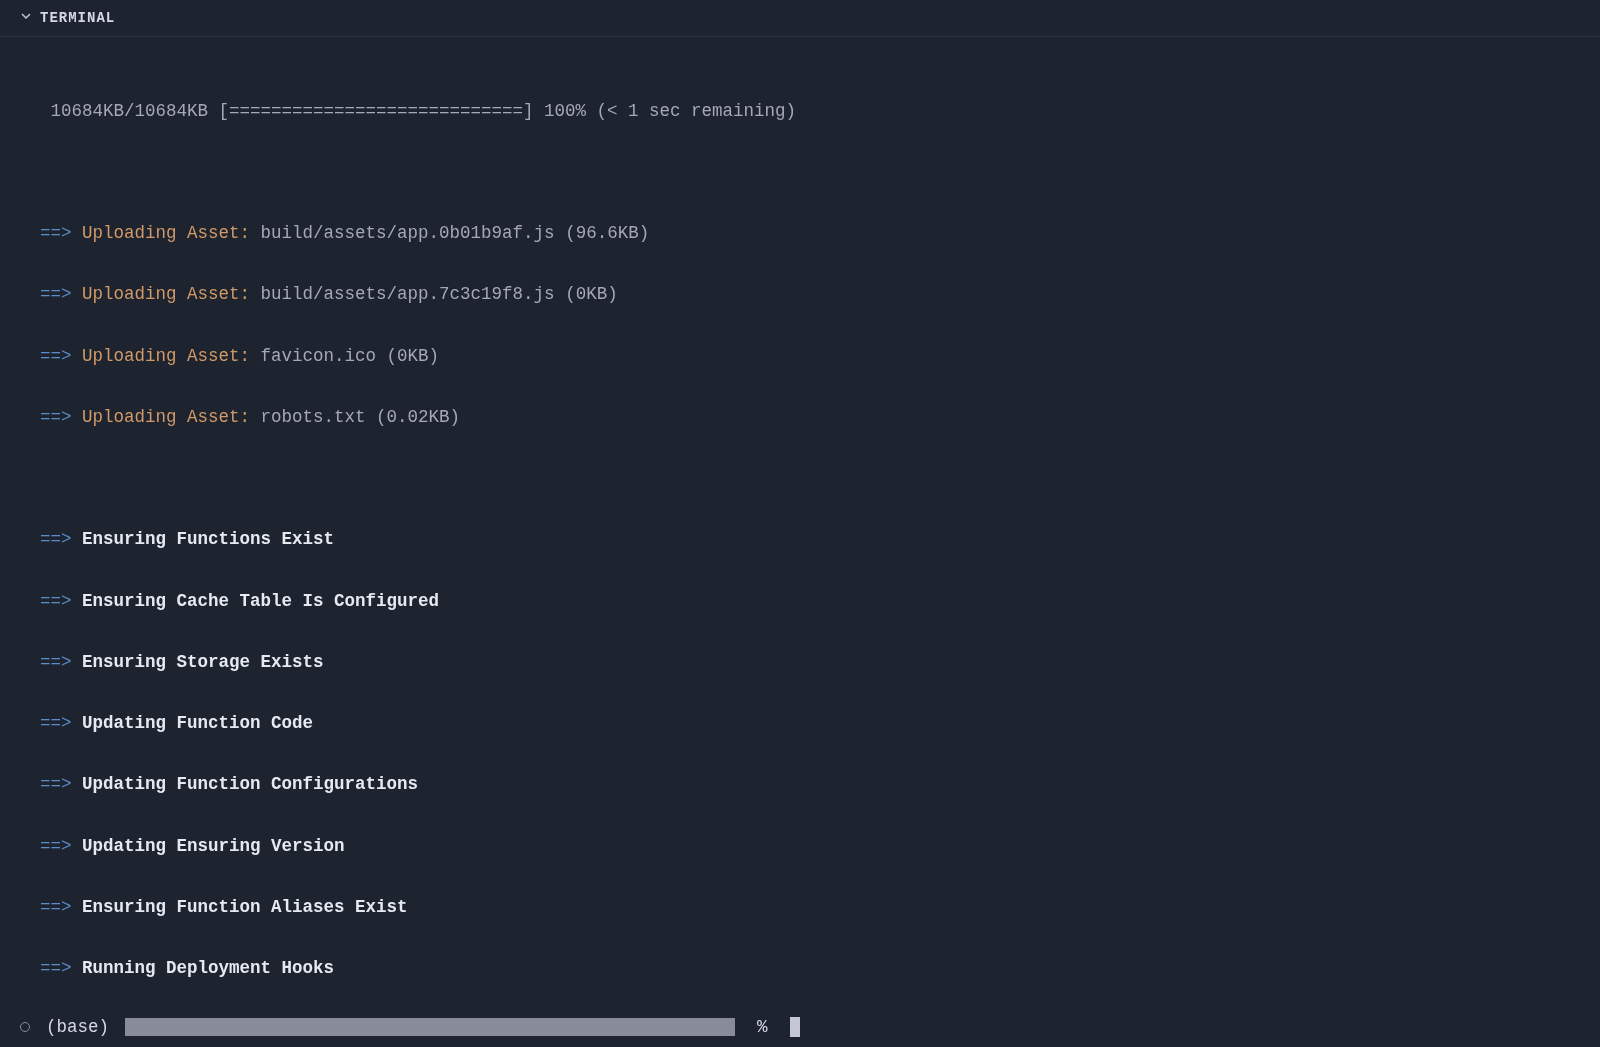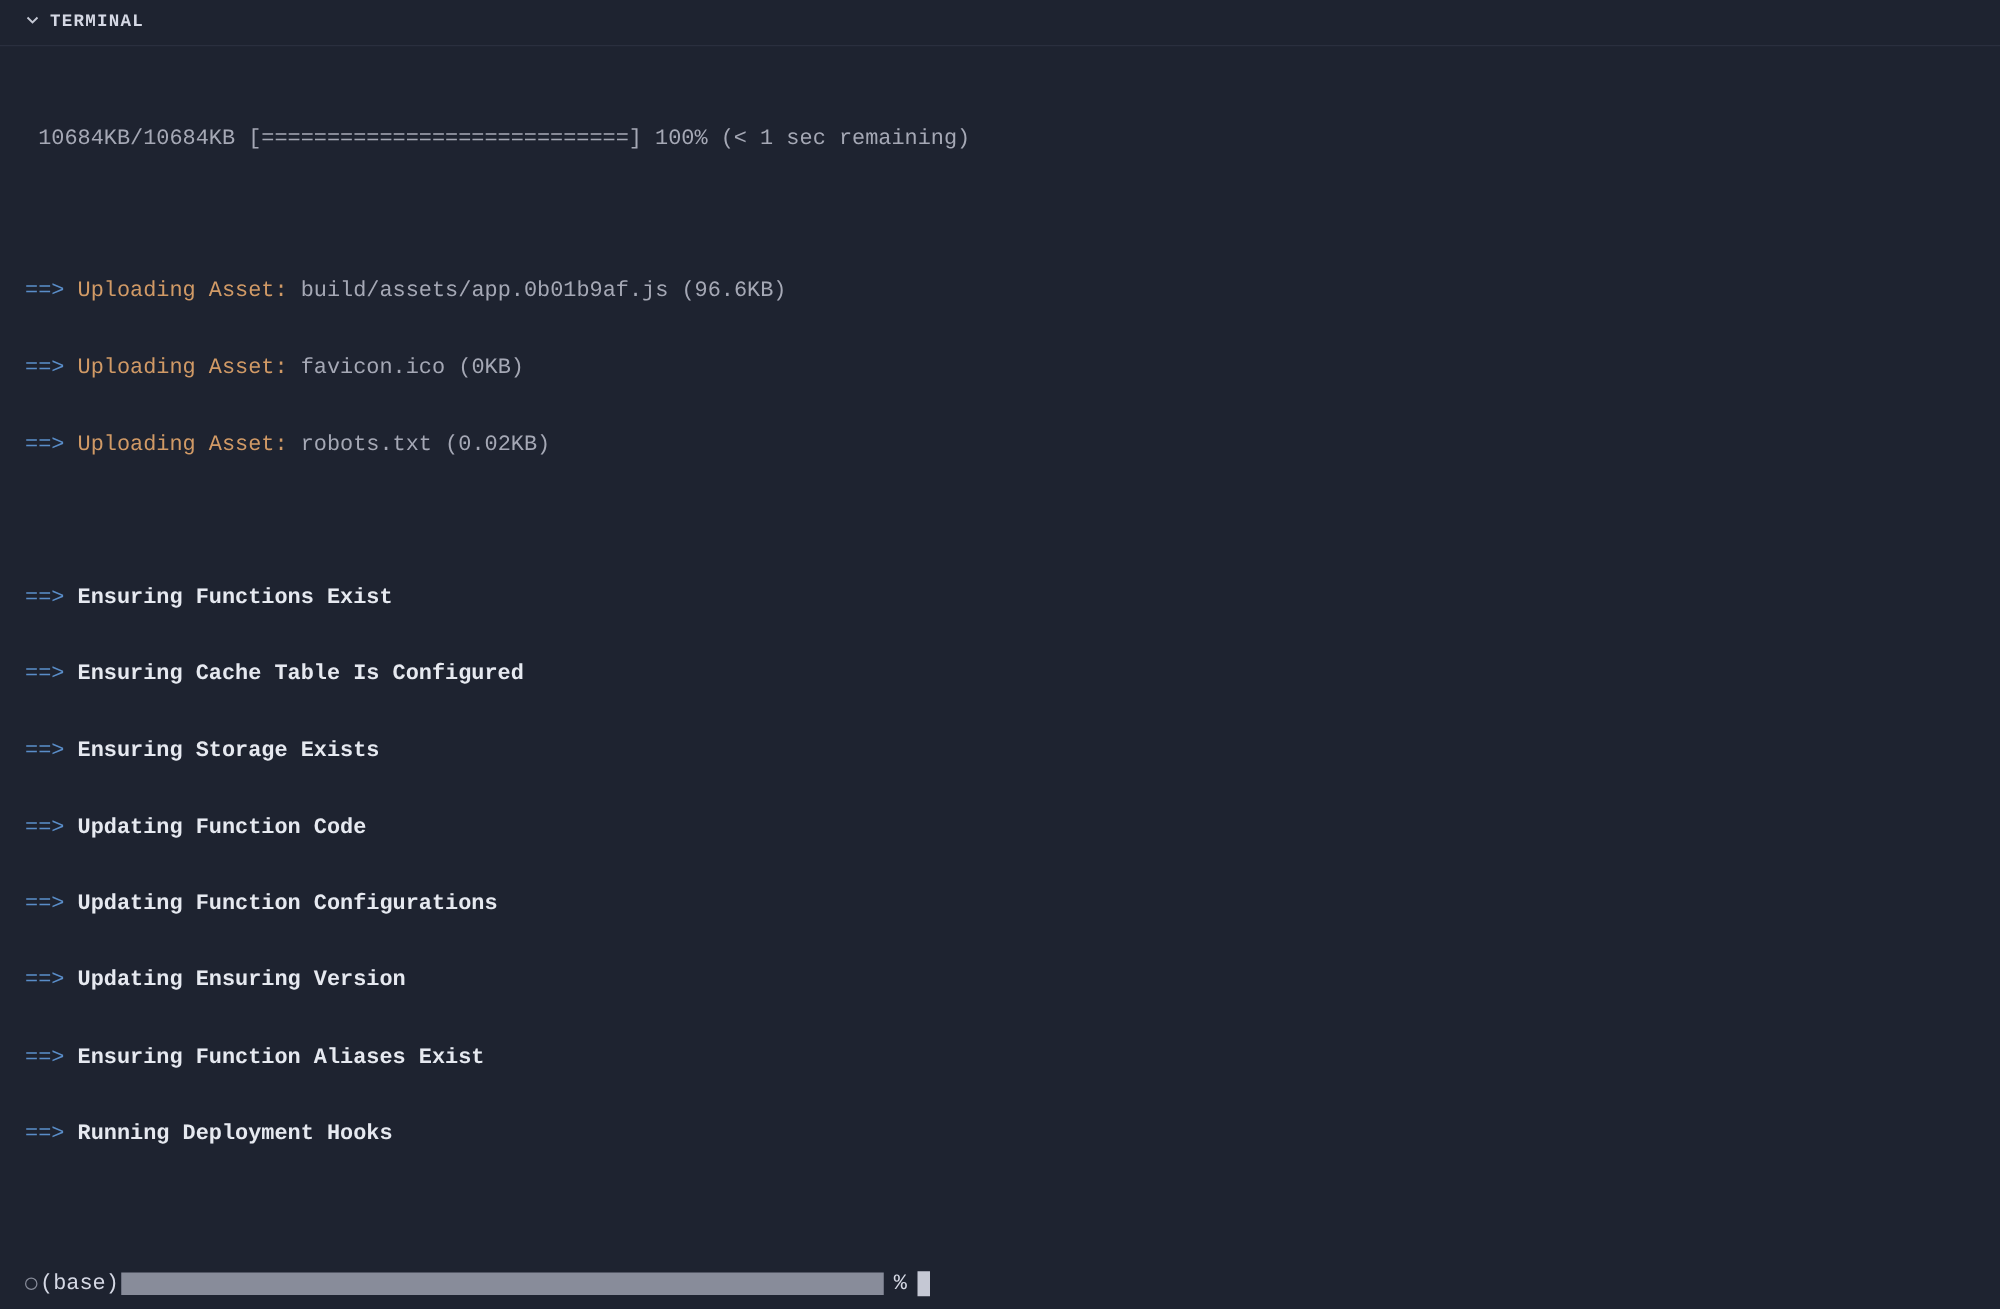--- a/index.html
+++ b/index.html
@@ -52,30 +52,31 @@
       font-weight: 700;
     }
     .dim {
       color: #a5a8b5;
     }
     .blank-line {
       height: 1.75em;
     }
     .line {
       display: block;
+      margin-left: 20px;
     }
     .prompt-bar {
       position: absolute;
       bottom: 10px;
       left: 0;
       right: 0;
       padding: 0 20px;
       display: flex;
       align-items: center;
-      gap: 2px;
+      gap: 16px;
     }
     .circle-icon {
       width: 10px;
       height: 10px;
       border: 1.5px solid #888c9a;
       border-radius: 50%;
       display: inline-block;
     }
     .prompt-env {
       color: #d5d8e4;
@@ -109,20 +110,21 @@
         <path d="M2 4 L6 8 L10 4" stroke="#c5c8d4" stroke-width="1.5" fill="none"></path>
       </svg>
   </span>
   <span class="terminal-title">TERMINAL</span>
 </div>
 
 <div class="terminal-body">
 <span class="line dim"> 10684KB/10684KB [============================] 100% (&lt; 1 sec remaining)</span>
 <div class="blank-line"></div>
 <span class="line"><span class="arrow">==&gt;</span> <span class="orange">Uploading Asset:</span> <span class="dim">build/assets/app.0b01b9af.js (96.6KB)</span></span>
+<span class="line"><span class="arrow">==&gt;</span> <span class="orange">Uploading Asset:</span> <span class="dim">build/assets/app.7c3c19f8.js (0KB)</span></span>
 <span class="line"><span class="arrow">==&gt;</span> <span class="orange">Uploading Asset:</span> <span class="dim">favicon.ico (0KB)</span></span>
 <span class="line"><span class="arrow">==&gt;</span> <span class="orange">Uploading Asset:</span> <span class="dim">robots.txt (0.02KB)</span></span>
 <div class="blank-line"></div>
 <span class="line"><span class="arrow">==&gt;</span> <span class="bold-white">Ensuring Functions Exist</span></span>
 <span class="line"><span class="arrow">==&gt;</span> <span class="bold-white">Ensuring Cache Table Is Configured</span></span>
 <span class="line"><span class="arrow">==&gt;</span> <span class="bold-white">Ensuring Storage Exists</span></span>
 <span class="line"><span class="arrow">==&gt;</span> <span class="bold-white">Updating Function Code</span></span>
 <span class="line"><span class="arrow">==&gt;</span> <span class="bold-white">Updating Function Configurations</span></span>
 <span class="line"><span class="arrow">==&gt;</span> <span class="bold-white">Updating Ensuring Version</span></span>
 <span class="line"><span class="arrow">==&gt;</span> <span class="bold-white">Ensuring Function Aliases Exist</span></span>

